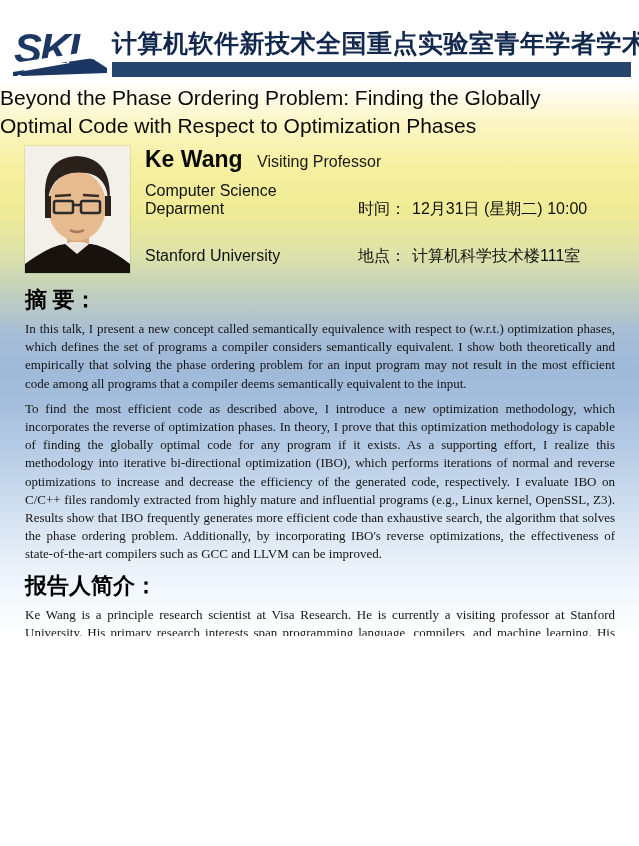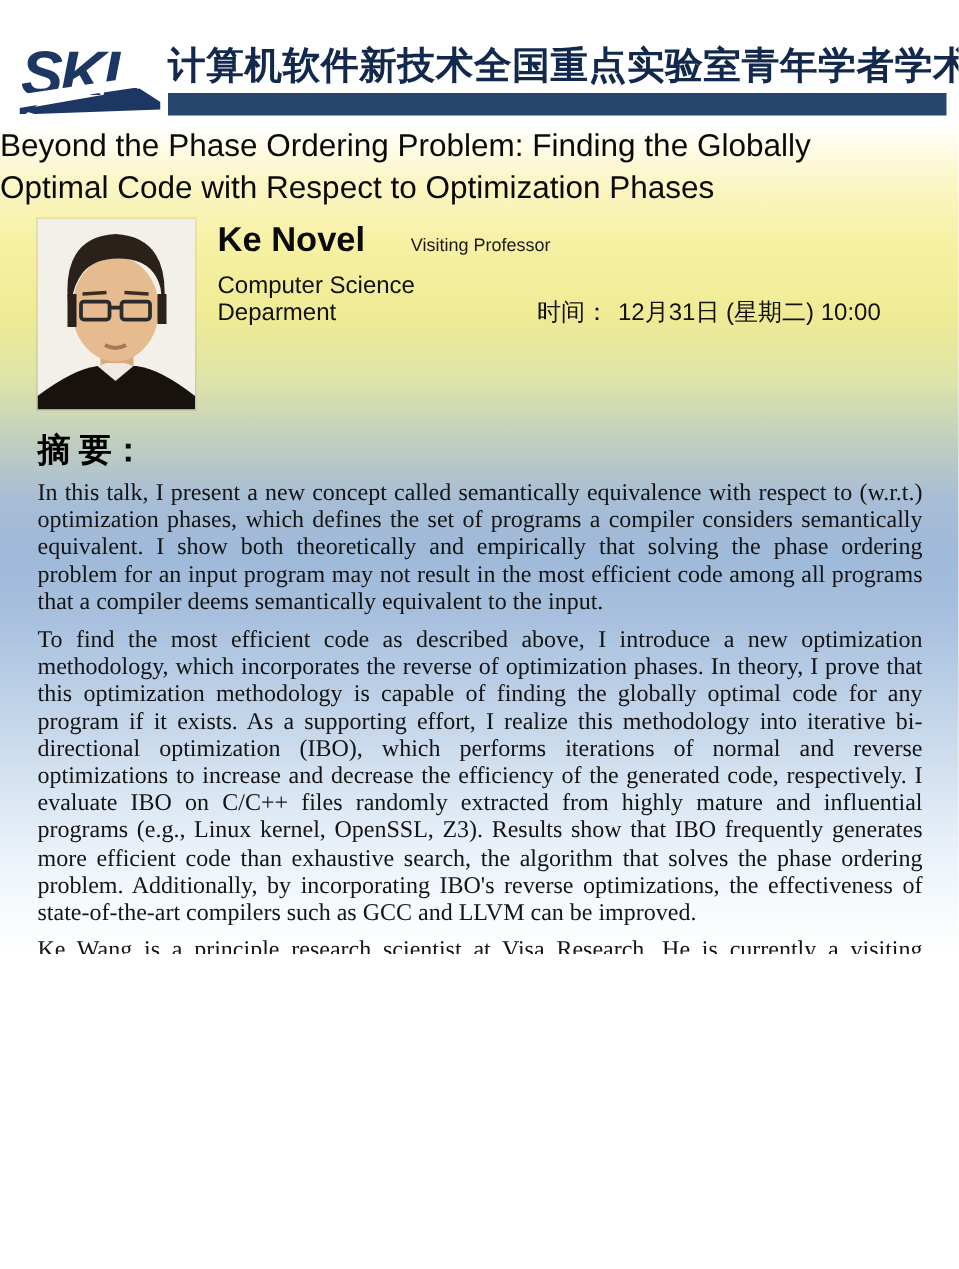--- a/index.html
+++ b/index.html
@@ -43,38 +43,38 @@
     line-height: 28px;
   }
 
   
   .speaker { position: absolute; top: 146px; left: 25px; right: 24px; height: 134px; }
   .speaker-photo { position: absolute; left: 0; top: 0; width: 105px; height: 127px;
     box-shadow: 0 0 0 1px rgba(0,0,0,0.08); }
   .speaker-info { position: absolute; left: 120px; top: 0; right: 0; height: 134px; }
   .speaker-row1 { position: absolute; top: 0; left: 0; }
   .speaker-name { font-size: 23px; font-weight: bold; color: #0a0a0a; }
-  .speaker-role { font-size: 12px; color: #1a1a1a; margin-left: 26px; }
+  .speaker-role { font-size: 16px; color: #1a1a1a; margin-left: 10px; }
   .speaker-row2 { position: absolute; top: 36px; left: 0; right: 0; font-size: 16px; }
   .speaker-row3 { position: absolute; top: 100px; left: 0; right: 0; font-size: 16px; }
   .col-left { display: inline-block; width: 213px; }
   .meta-label { font-weight: 500; }
   .meta-value { margin-left: 6px; }
 
   
   .content { position: absolute; top: 285px; left: 25px; right: 24px; }
   .content h2 {
     margin: 0 0 5px 0;
     font-size: 22px; font-weight: bold; color: #000;
     font-family: Liberation Serif, serif;
   }
   .content p {
     margin: 0 0 7px 0;
     font-family: "Liberation Serif", serif;
-    font-size: 16px; line-height: 18.2px;
+    font-size: 13px; line-height: 18.2px;
     text-align: justify; color: #141414;
   }
   .bio-heading { margin-top: 3px !important; }
 
   
   .logo-nju { position: absolute; left: 328px; top: 740px; width: 96px; text-align: left; font-family: Liberation Mono, monospace; }
   .logo-nju svg { display: block; margin: 0 auto; }
   .logo-nju .cn { font-size: 8px; font-weight: bold; color: #8c2a1e; line-height: 9px; }
   .logo-nju .en { font-size: 5px; color: #6b7b8a; line-height: 6px; transform: scale(0.9); }
   .logo-cic { position: absolute; left: 430px; top: 744px; width: 168px; text-align: center; }
@@ -129,33 +129,37 @@
       <rect x="56" y="55" width="19" height="12" rx="2" fill="none" stroke="#2b2b2b" stroke-width="2.5"></rect>
       <line x1="48" y1="59" x2="56" y2="59" stroke="#2b2b2b" stroke-width="2.5"></line>
       <line x1="30" y1="50" x2="46" y2="49" stroke="#3a2d22" stroke-width="2.5"></line>
       <line x1="58" y1="49" x2="74" y2="50" stroke="#3a2d22" stroke-width="2.5"></line>
       <path d="M 45 84 Q 52 88 59 84" fill="none" stroke="#a9765a" stroke-width="2.5"></path>
       <path d="M 0 127 L 0 118 Q 24 100 40 98 L 66 98 Q 82 100 105 118 L 105 127 Z" fill="#17120e"></path>
       <polygon points="40,98 52,108 64,98 58,96 46,96" fill="#efe9e2"></polygon>
     </svg>
     <div class="speaker-info">
       <div class="speaker-row1">
-        <span class="speaker-name">Ke Novel</span>
+        <span class="speaker-name">Ke Wang</span>
         <span class="speaker-role">Visiting Professor</span>
       </div>
       <div class="speaker-row2">
         <span class="col-left">Computer Science Deparment</span><span class="meta-label">时间：</span><span class="meta-value">12月31日 (星期二) 10:00</span>
+      </div>
+      <div class="speaker-row3">
+        <span class="col-left">Stanford University</span><span class="meta-label">地点：</span><span class="meta-value">计算机科学技术楼111室</span>
       </div>
     </div>
   </div>
 
   <div class="content">
     <h2>摘 要：</h2>
     <p>In this talk, I present a new concept called semantically equivalence with respect to (w.r.t.) optimization phases, which defines the set of programs a compiler considers semantically equivalent. I show both theoretically and empirically that solving the phase ordering problem for an input program may not result in the most efficient code among all programs that a compiler deems semantically equivalent to the input.</p>
     <p>To find the most efficient code as described above, I introduce a new optimization methodology, which incorporates the reverse of optimization phases. In theory, I prove that this optimization methodology is capable of finding the globally optimal code for any program if it exists. As a supporting effort, I realize this methodology into iterative bi-directional optimization (IBO), which performs iterations of normal and reverse optimizations to increase and decrease the efficiency of the generated code, respectively. I evaluate IBO on C/C++ files randomly extracted from highly mature and influential programs (e.g., Linux kernel, OpenSSL, Z3). Results show that IBO frequently generates more efficient code than exhaustive search, the algorithm that solves the phase ordering problem. Additionally, by incorporating IBO's reverse optimizations, the effectiveness of state-of-the-art compilers such as GCC and LLVM can be improved.</p>
+    <h2 class="bio-heading">报告人简介：</h2>
     <p>Ke Wang is a principle research scientist at Visa Research. He is currently a visiting professor at Stanford University. His primary research interests span programming language, compilers, and machine learning. His work has been featured in premier research conferences in programming language, machine learning and artificial intelligence, including PLDI, OOPSLA, NeurIPs, ICLR, and IJCAI. Notably, Dr. Wang's work received a Distinguished Paper Award at OOPSLA 2020 and an Oral presentation at NeurIPs 2022. He has served on the program committee for PLDI in 2020, 2021, 2023, and 2025. Prior to joining Visa Research, Dr. Wang obtained his PhD from UC Davis, where he was awarded twice in 2015 and 2018 an Honorable Mention for Outstanding Graduate Research in the Computer Science Department. He also worked at Microsoft Research, Siemens Corporate Technology/Research and Meta.</p>
   </div>
 
   <div class="logo-nju">
     <svg width="56" height="44" viewBox="0 0 56 44" xmlns="http://www.w3.org/2000/svg">
       <polygon points="30,1 35,5 28,6" fill="#2b67b1"></polygon>
       <polygon points="39,3 43,8 36,8" fill="#2b67b1"></polygon>
       <polygon points="46,9 49,13 43,13" fill="#2b67b1"></polygon>
       <rect x="15" y="6" width="7" height="28" rx="3" fill="#5ea13e"></rect>
       <path d="M 26 9 a 14 12 0 1 1 -4 23 l 4 -5 a 8 7 0 1 0 2 -13 z" fill="#2b67b1"></path>

